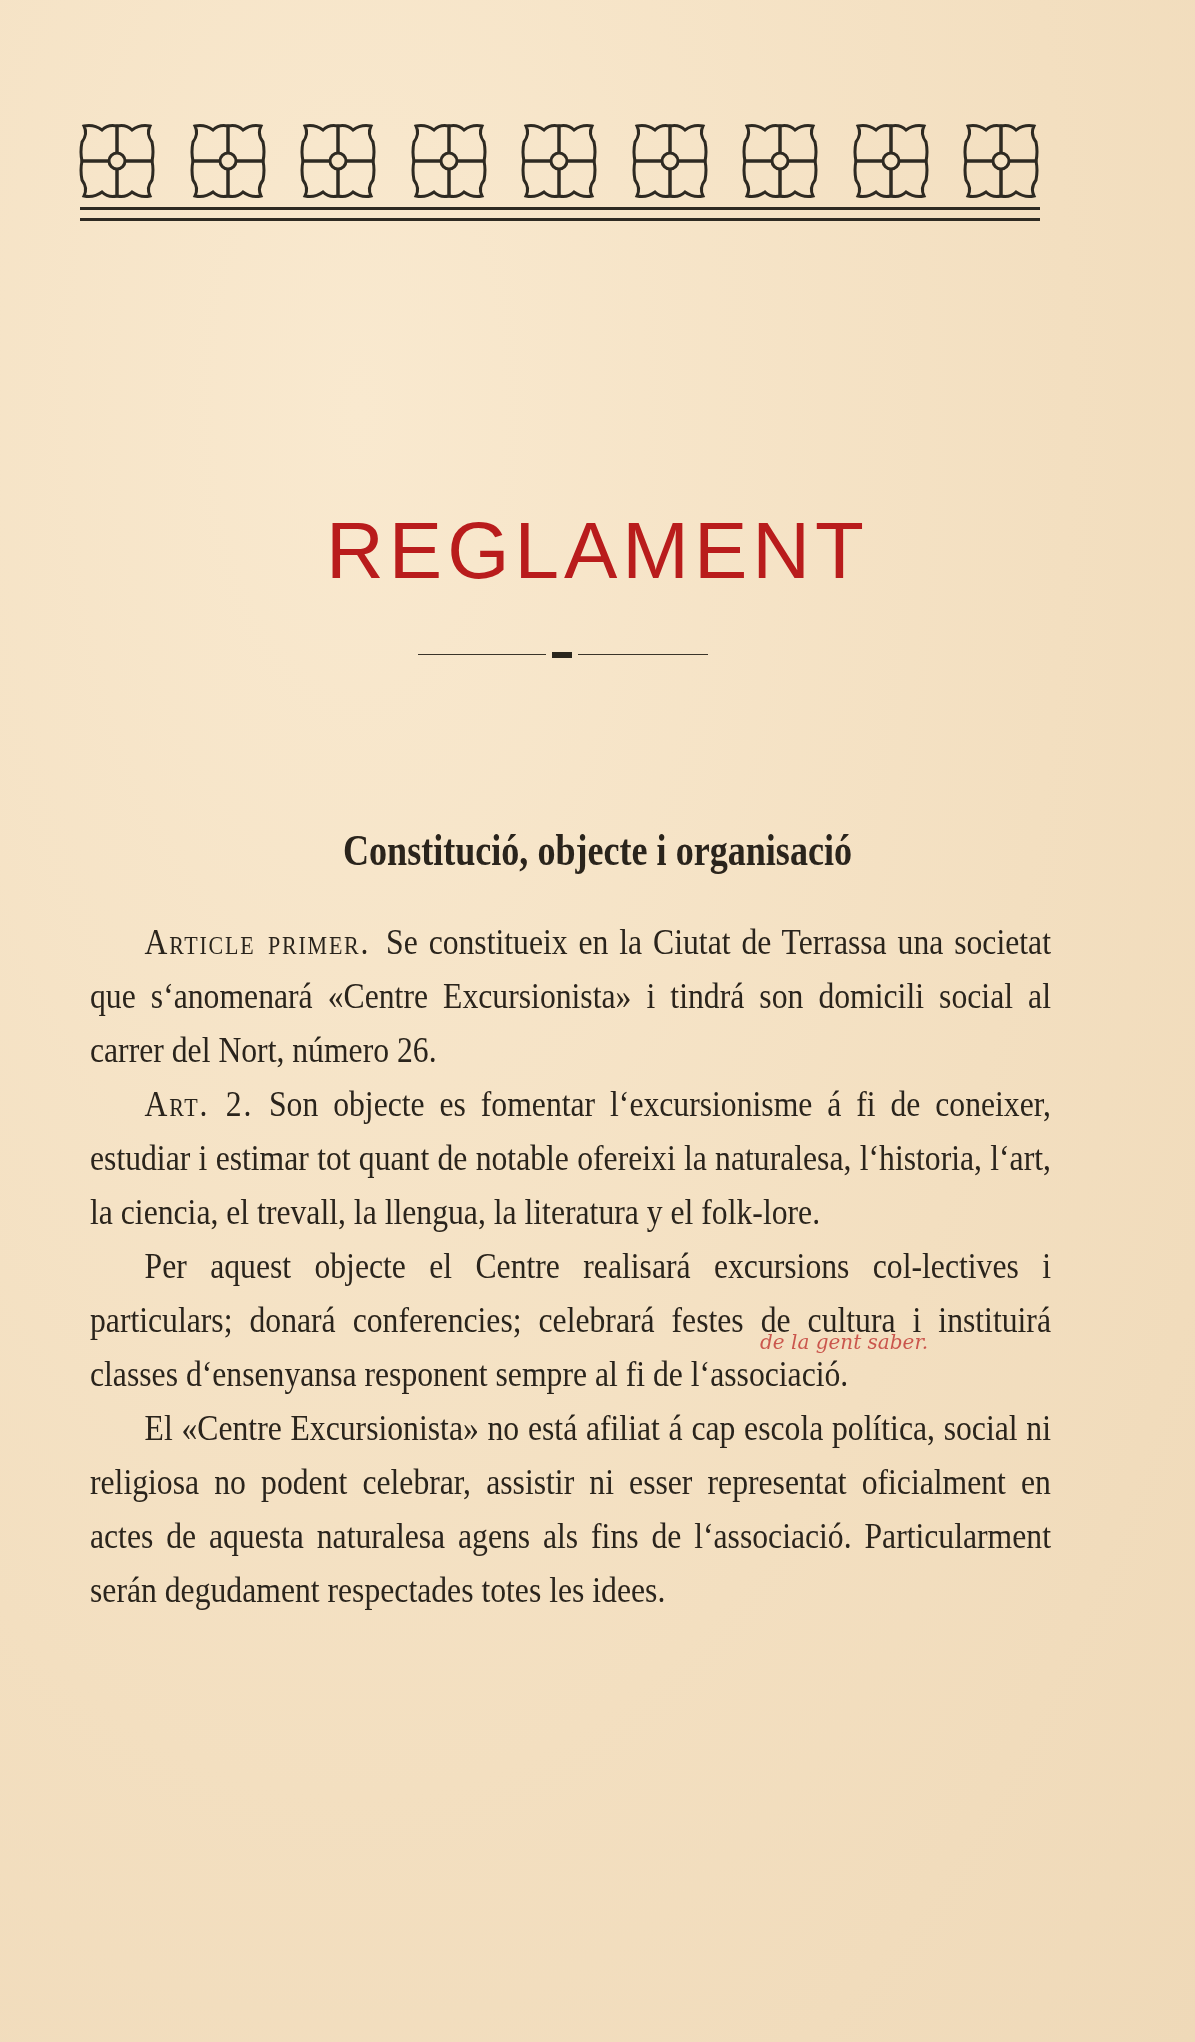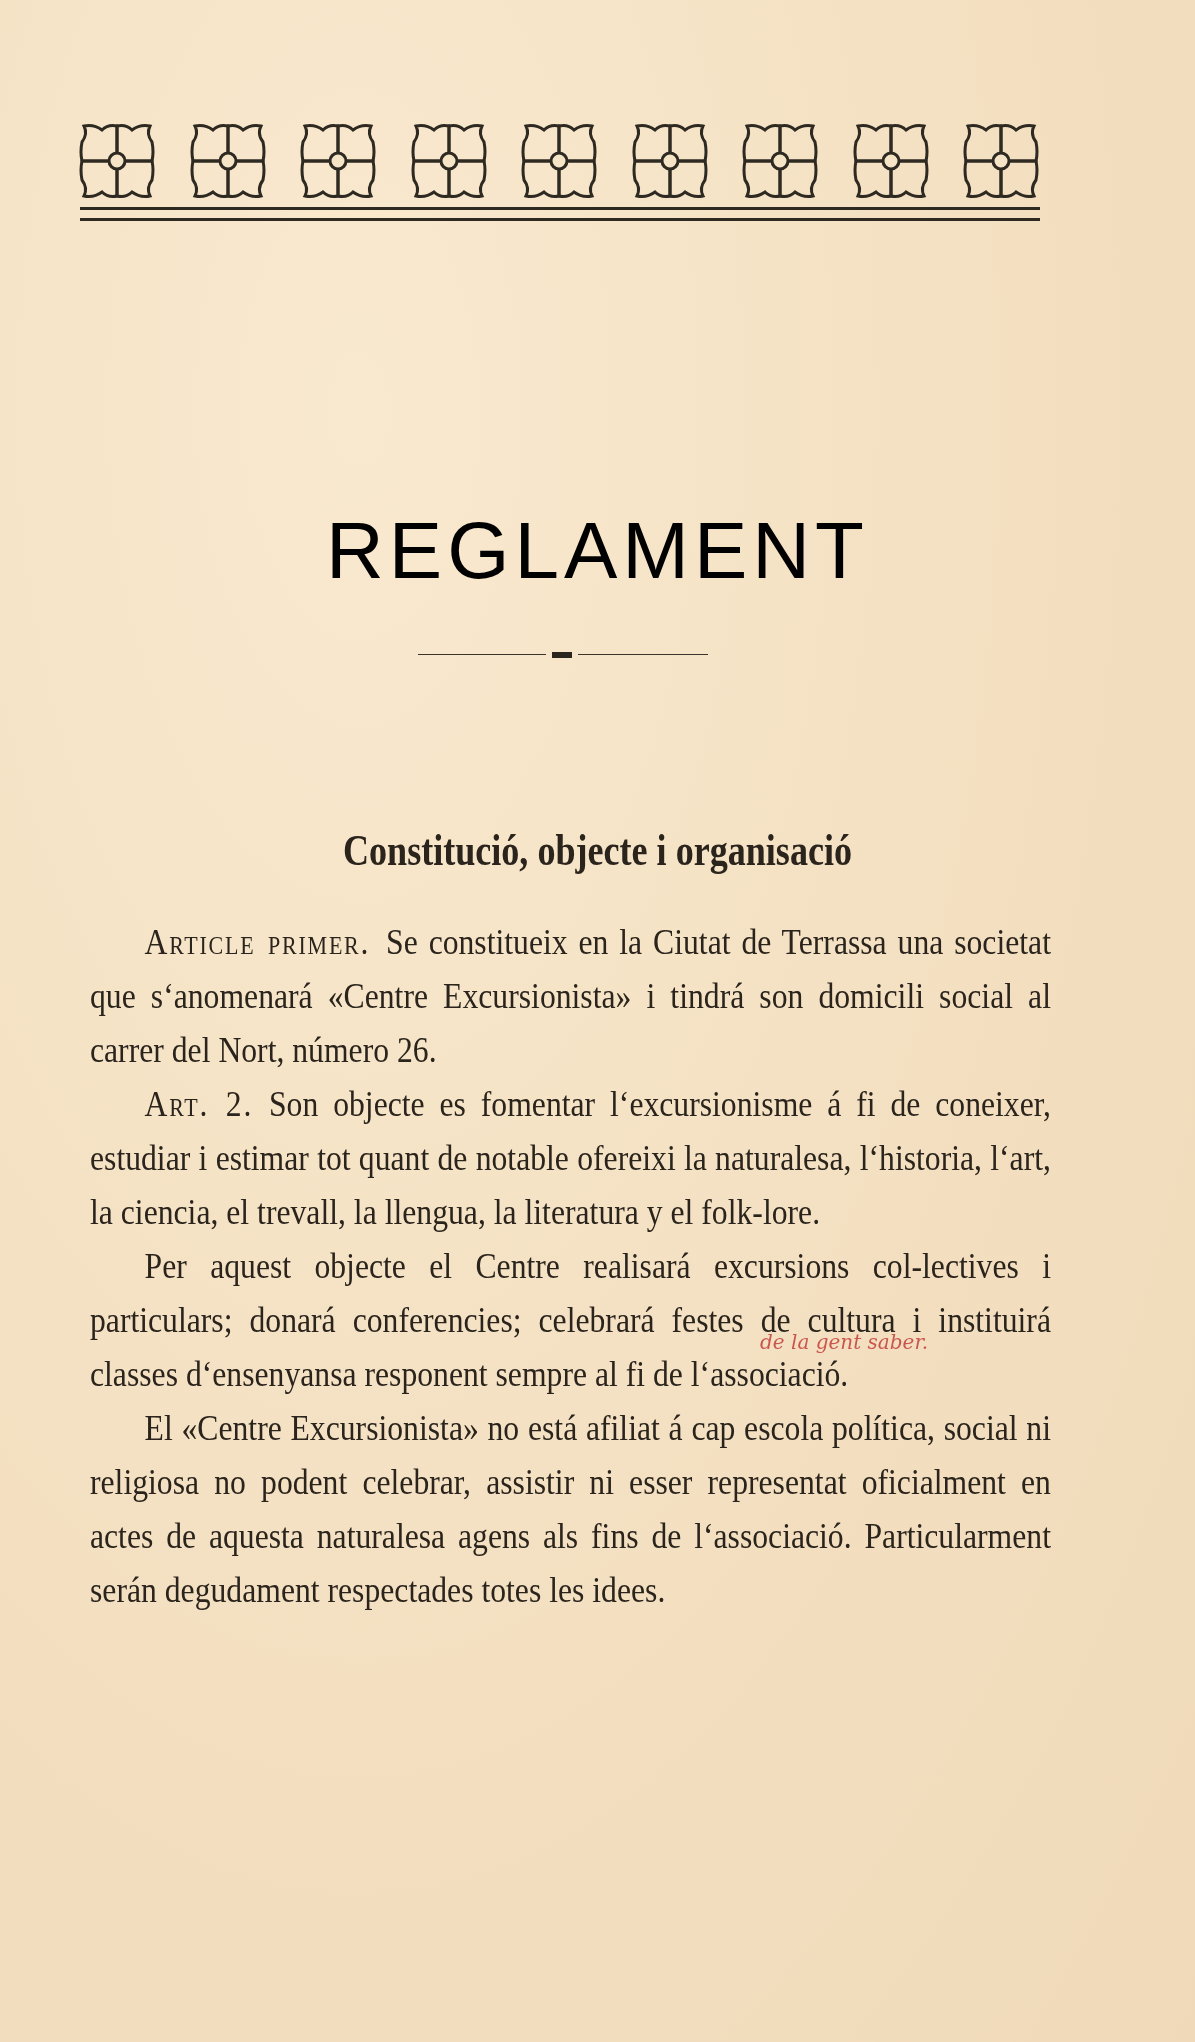--- a/index.html
+++ b/index.html
@@ -17,21 +17,21 @@
   }
   .tile { width:78px; height:78px; }
   .rule1, .rule2 {
     position:absolute; left:80px; width:960px; height:3px; background:#2e2a22;
   }
   .rule1 { top:207px; }
   .rule2 { top:218px; }
   .title {
     position:absolute; left:0; width:1195px; top:505px;
     text-align:center; font-family:"Liberation Sans", sans-serif;
-    font-size:80px; letter-spacing:5px; color:#000000; font-weight:normal;
+    font-size:80px; letter-spacing:5px; color:#b91c1c; font-weight:normal;
   }
   .divider { position:absolute; top:652px; left:418px; width:290px; height:6px; }
   .divider .ln { position:absolute; top:2px; height:1px; background:#3a342a; }
   .divider .l { left:0; width:128px; }
   .divider .r { left:160px; width:130px; }
   .divider .blk { position:absolute; left:134px; top:0; width:20px; height:6px; background:#2a261d; }
   .section {
     position:absolute; left:0; width:1195px; top:825px; text-align:center;
     font-family:"Liberation Serif", serif; font-weight:bold; font-size:44px;
     transform:scaleX(0.82); transform-origin:center; letter-spacing:0px;

